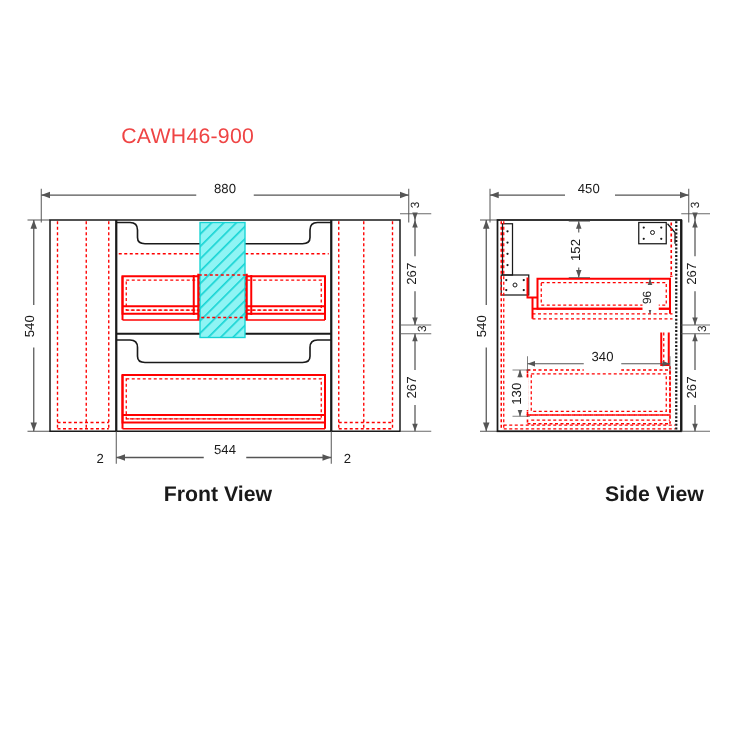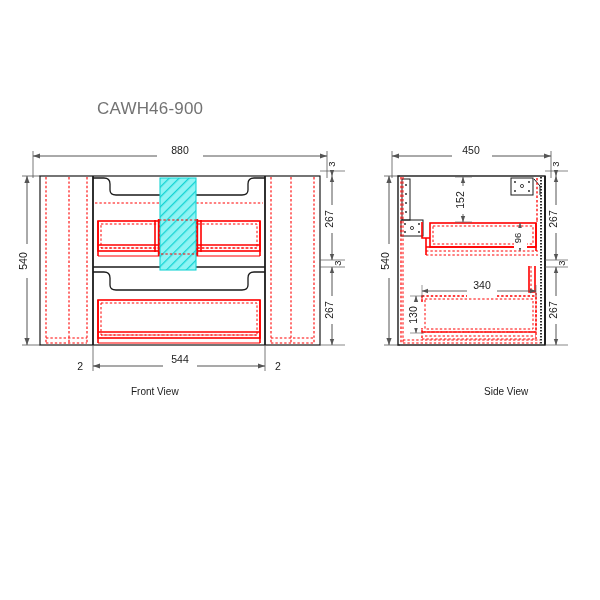--- a/index.html
+++ b/index.html
@@ -17,29 +17,30 @@
     position: relative;
     width: 600px;
     height: 600px;
     background: #ffffff;
   }
   #title {
     position: absolute;
     left: 97px;
     top: 99px;
     font-size: 17px;
-    color: #737373;
+    color: #ef4444;
     letter-spacing: 0.2px;
     white-space: nowrap;
   }
   .view-label {
     position: absolute;
-    font-size: 10px;
+    font-size: 17px;
     color: #1a1a1a;
     white-space: nowrap;
+    font-weight: bold;
   }
   #label-front { left: 131px; top: 386px; }
   #label-side  { left: 484px; top: 386px; }
   svg#drawing {
     position: absolute;
     left: 0;
     top: 0;
     width: 600px;
     height: 600px;
   }

